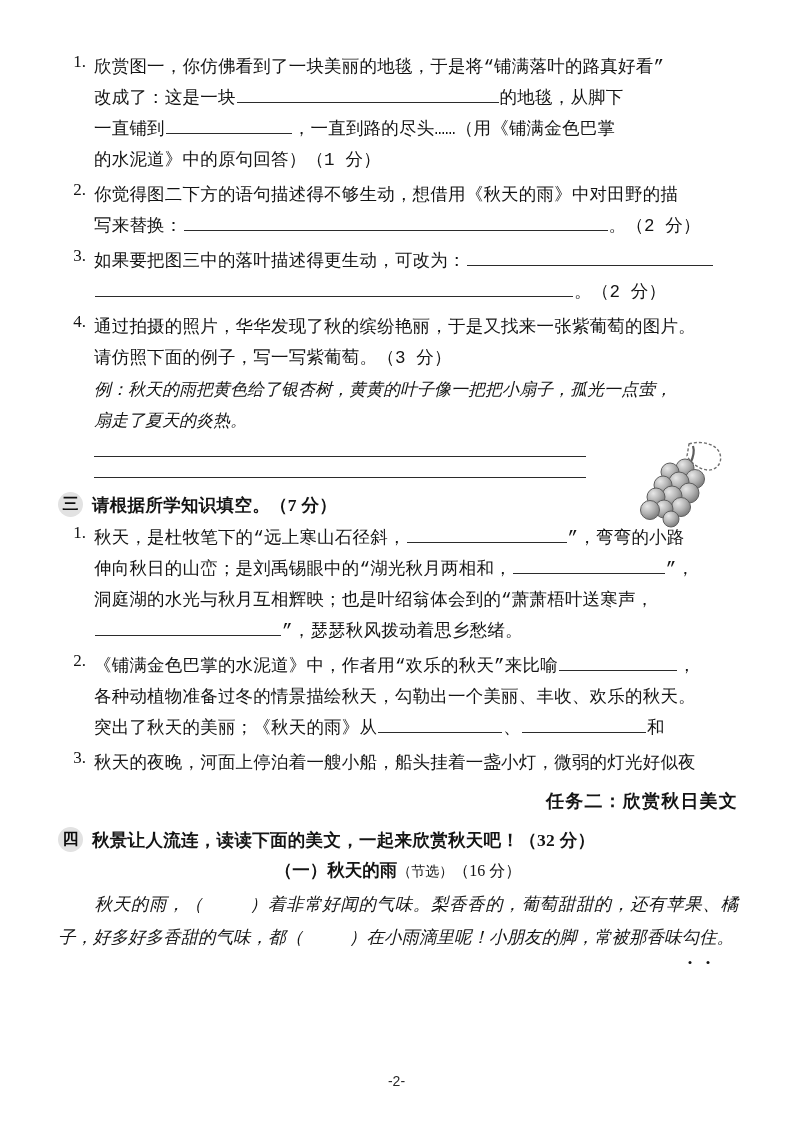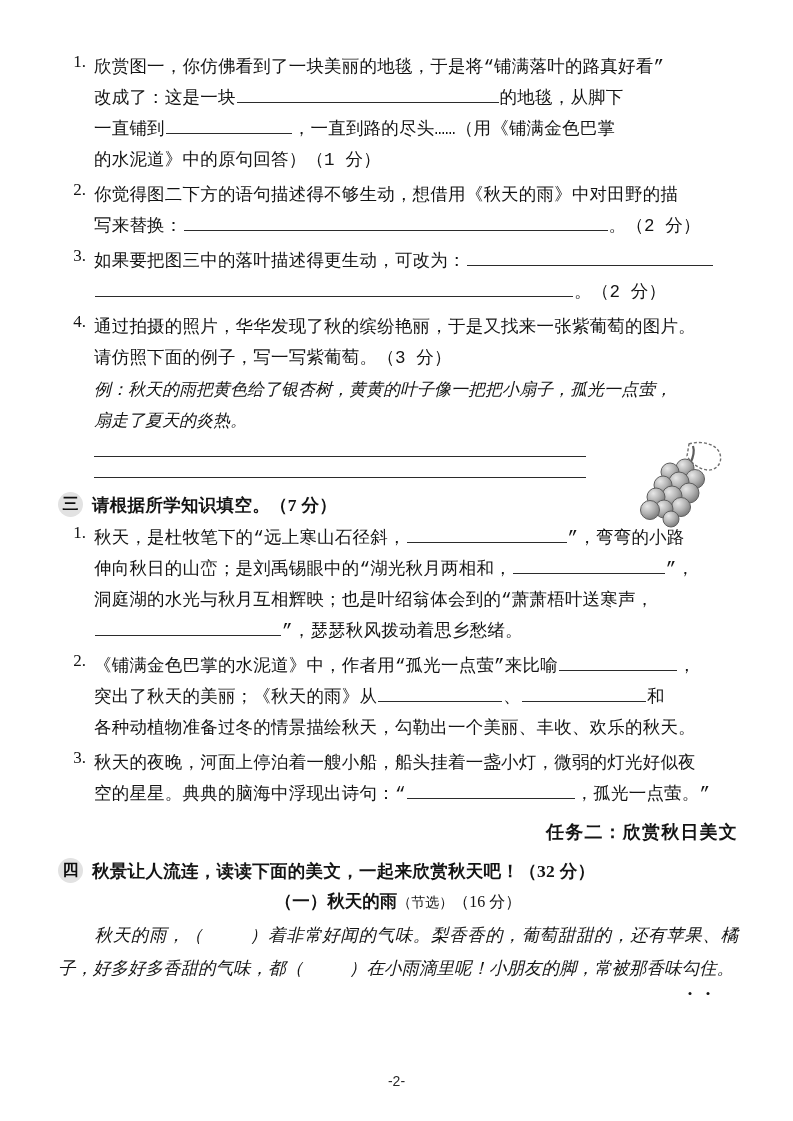--- a/index.html
+++ b/index.html
@@ -251,28 +251,27 @@
   <div id="s3-list">
       <div class="q">
         <span class="qnum">1.</span>
         <div class="line"><span>秋天，是杜牧笔下的“远上寒山石径斜，</span><span class="blank" style="width: 160px;"></span><span>”，弯弯的小路</span></div>
         <div class="line"><span>伸向秋日的山峦；是刘禹锡眼中的“湖光秋月两相和，</span><span class="blank" style="width: 152px;"></span><span>”，</span></div>
         <div class="line"><span>洞庭湖的水光与秋月互相辉映；也是叶绍翁体会到的“萧萧梧叶送寒声，</span></div>
         <div class="line"><span class="blank" style="width: 186px;"></span><span>”，瑟瑟秋风拨动着思乡愁绪。</span></div>
       </div>
       <div class="q">
         <span class="qnum">2.</span>
-        <div class="line"><span>《铺满金色巴掌的水泥道》中，作者用“孤光一点萤”来比喻</span><span class="blank" style="width: 118px;"></span><span>，</span></div>
+        <div class="line"><span>《铺满金色巴掌的水泥道》中，作者用“欢乐的秋天”来比喻</span><span class="blank" style="width: 118px;"></span><span>，</span></div>
+        <div class="line"><span>各种动植物准备过冬的情景描绘秋天，勾勒出一个美丽、丰收、欢乐的秋天。</span></div>
         <div class="line"><span>突出了秋天的美丽；《秋天的雨》从</span><span class="blank" style="width: 124px;"></span><span>、</span><span class="blank" style="width: 124px;"></span><span>和</span></div>
-        <div class="line"><span>各种动植物准备过冬的情景描绘秋天，勾勒出一个美丽、丰收、欢乐的秋天。</span></div>
       </div>
       <div class="q">
         <span class="qnum">3.</span>
         <div class="line"><span>秋天的夜晚，河面上停泊着一艘小船，船头挂着一盏小灯，微弱的灯光好似夜</span></div>
-        <div class="line"><span>空的星星。典典的脑海中浮现出诗句：“</span><span class="blank" style="width: 168px;"></span><span>，孤光一点萤。”</span></div>
       </div>
     </div>
 
   <div class="task-title">任务二：欣赏秋日美文</div>
 
   <div class="section">
     <span class="badge">四</span>
     <span class="section-title"><span>秋景让人流连，读读下面的美文，一起来欣赏秋天吧！</span><span class="pts">（32 分）</span></span>
   </div>
 

